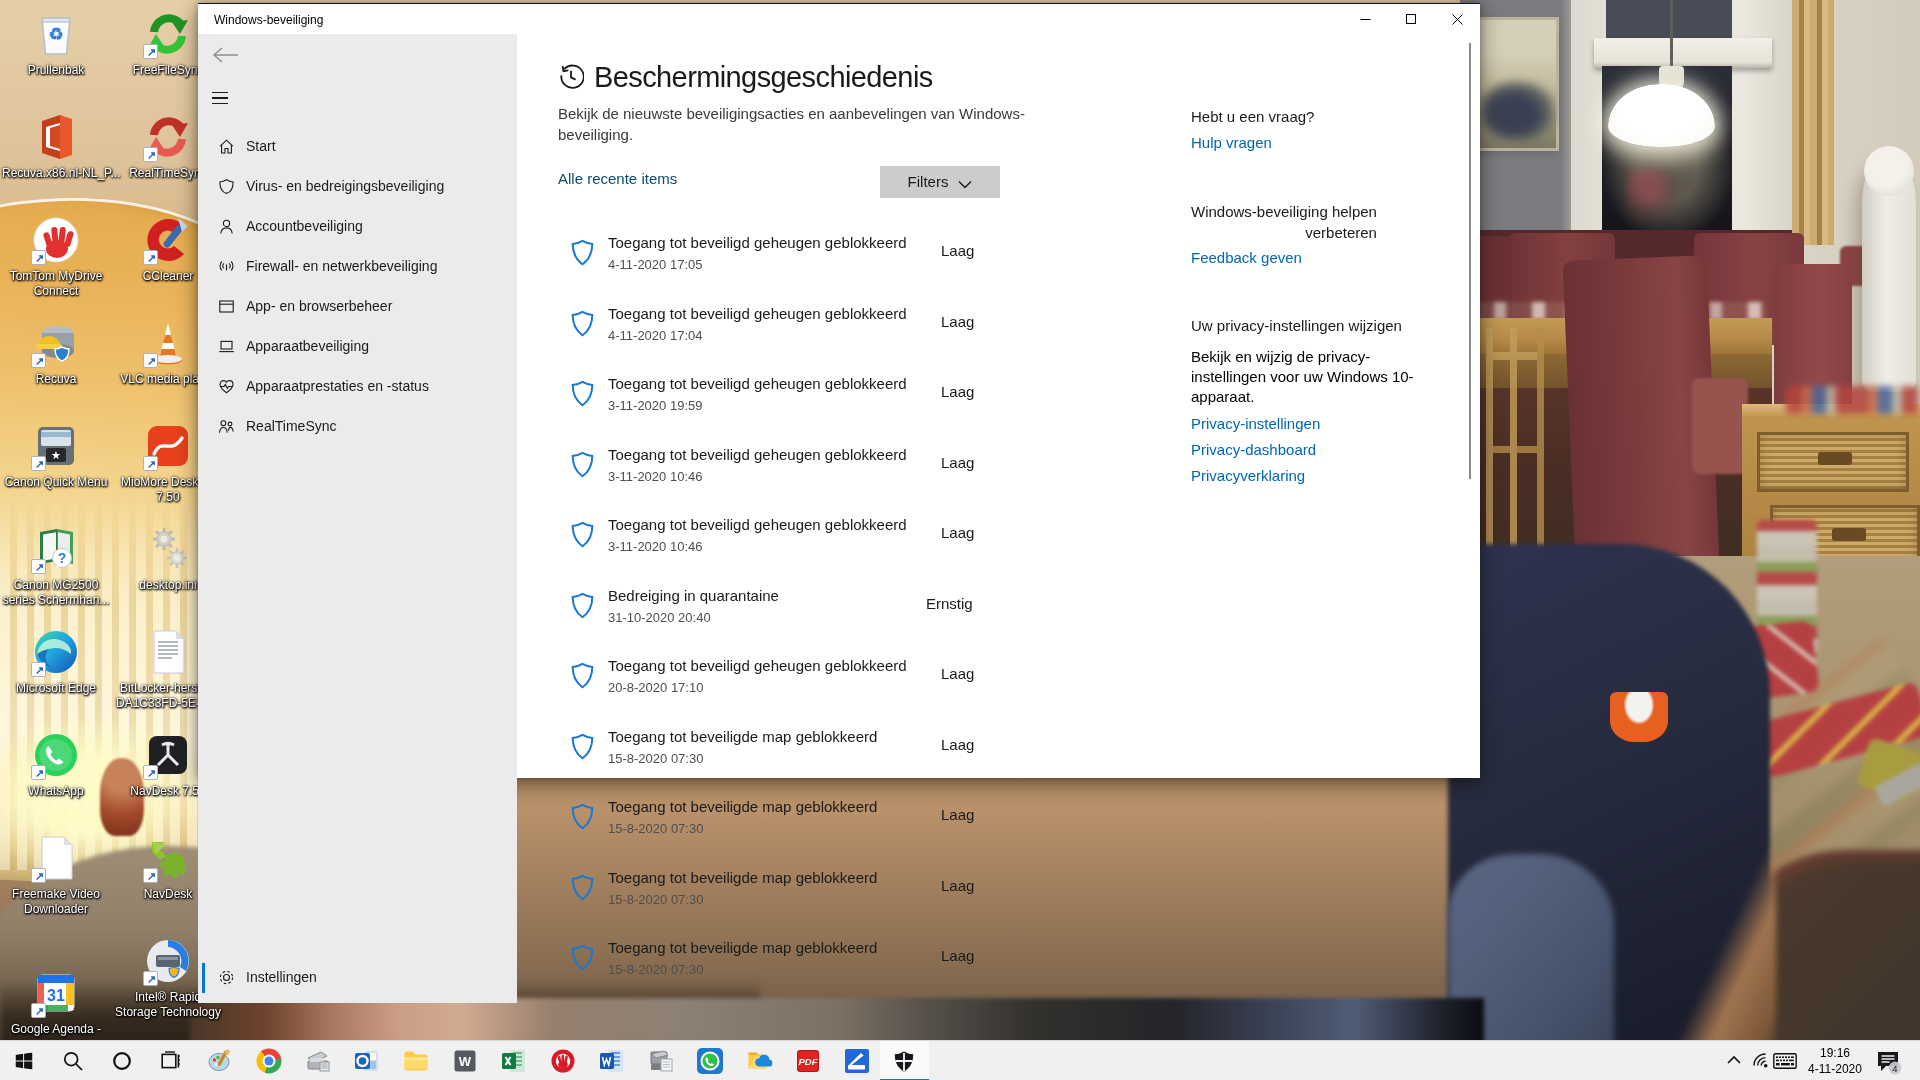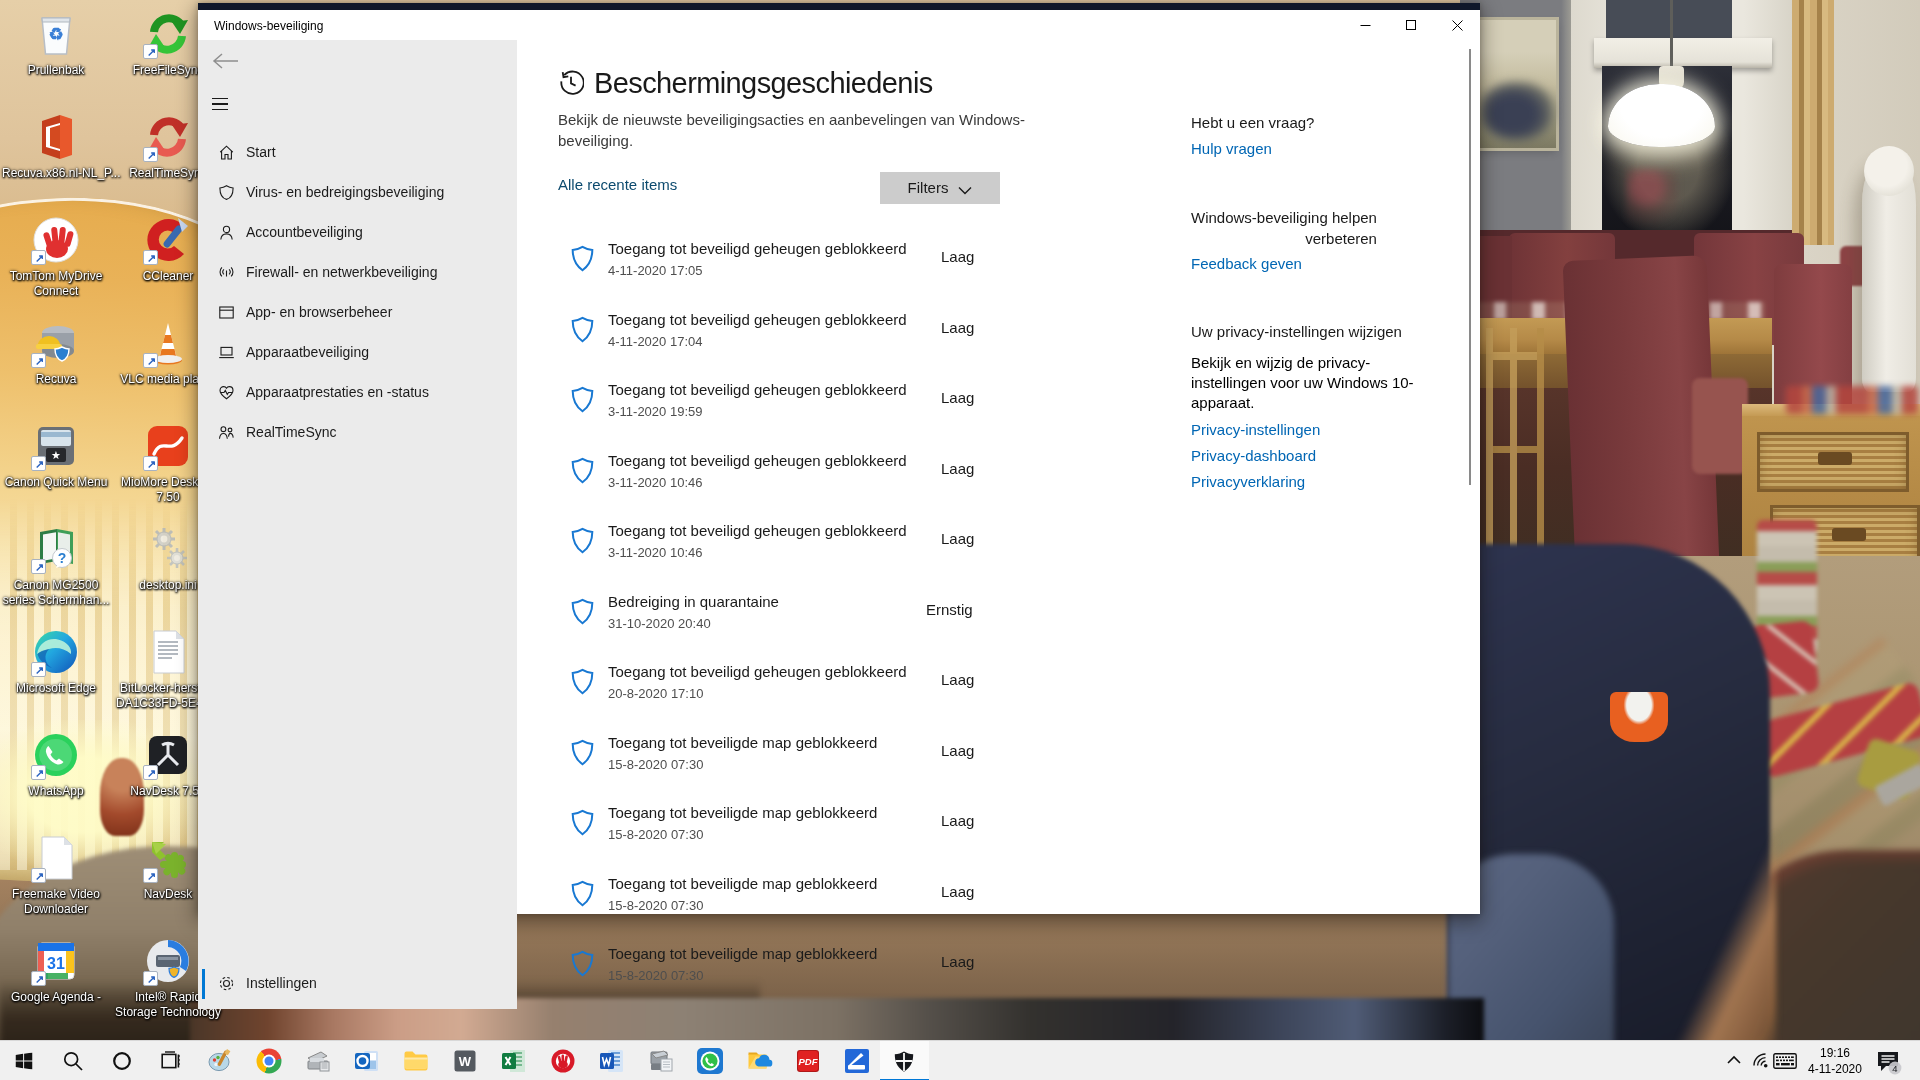--- a/index.html
+++ b/index.html
@@ -92,21 +92,21 @@
 .wr-person { left:1448px; top:544px; width:322px; height:502px; border-radius:0 46% 8% 0 / 0 30% 10% 0; filter:blur(2px);
   background:linear-gradient(155deg,#2e3450 0%,#272c40 40%,#1e2232 75%,#181b28 100%); }
 .wr-jeans { left:1448px; top:854px; width:166px; height:200px; filter:blur(3px); border-radius:40% 45% 0 0 / 30% 35% 0 0;
   background:linear-gradient(130deg,#5a6682 0%,#55617c 30%,#46536d 70%,#3a4458 100%); }
 .wr-cup { left:1610px; top:692px; width:58px; height:50px; border-radius:6px 6px 42% 42%;
   background:radial-gradient(ellipse at 50% 26%, #f2f2ee 0 30%, #e86020 38% 100%); }
 .wr-wicker { left:1566px; top:556px; width:210px; height:500px; border-radius:0 42% 0 0 / 0 26% 0 0; filter:blur(3px);
   background:linear-gradient(115deg, rgba(173,122,80,0) 0 76%, rgba(176,126,84,.9) 84%, rgba(146,100,62,.85) 94%, rgba(120,80,50,0) 100%); }
 
 
-#win { position:absolute; left:198px; top:3px; width:1282px; height:911px; background:#ffffff; border-top:7px solid #0f172a; box-shadow:0 6px 18px 2px rgba(20,16,10,.45), 0 0 6px rgba(20,16,10,.25);padding-left:36px; }
+#win { position:absolute; left:198px; top:3px; width:1282px; height:775px; background:#ffffff; border-top:1px solid #0f172a; box-shadow:0 6px 18px 2px rgba(20,16,10,.45), 0 0 6px rgba(20,16,10,.25);padding-left:36px; }
 #titlebar { position:absolute; left:0; top:0; width:100%; height:30px; background:#fff; }
 #titletext { position:absolute; left:16px; top:9px; font-size:12px; color:#000; }
 .capbtn { position:absolute; top:0; width:46px; height:30px; }
 .capbtn svg { position:absolute; left:18px; top:10px; }
 #btnmin { right:92px; } #btnmax { right:46px; } #btnclose { right:0; }
 #sidebar { position:absolute; left:0; top:30px; width:319px; height:969px; background:#ebebeb; }
 #backbtn { position:absolute; left:12px; top:10px; }
 #burger { position:absolute; left:14px; top:58px; width:16px; height:12px; border-top:1.6px solid #1b1b1b; border-bottom:1.6px solid #1b1b1b; }
 #burger:before { content:""; position:absolute; left:0; top:4.2px; width:16px; height:1.6px; background:#1b1b1b; }
 .nav { position:absolute; left:0; width:319px; height:40px; }
@@ -389,21 +389,21 @@
               <rect x="27" y="18" width="7" height="26" rx="3.5" transform="rotate(45 30 30)"></rect>
               <rect x="27" y="18" width="7" height="26" rx="3.5" transform="rotate(-45 30 30)"></rect>
               <rect x="27" y="18" width="7" height="26" rx="3.5" transform="rotate(90 30 30)"></rect>
               <rect x="27" y="18" width="7" height="26" rx="3.5"></rect>
             </g>
             <path d="M8 8 H20 L14 14 L22 22 L16 26 L8 18 Z" fill="#8ec22c"></path>
             <path d="M8 8 L22 10 L12 20 Z" fill="#a8d048"></path>
           </svg><div class="sc"></div></div>
         <div class="lb">NavDesk</div>
       </div>
-    <div class="di" style="left:2px;top:937px">
+    <div class="di" style="left:2px;top:969px">
         <div class="ic"><svg width="48" height="48" viewBox="0 0 48 48">
             <rect x="6" y="6" width="36" height="36" rx="4" fill="#fff" stroke="#dadce0"></rect>
             <rect x="6" y="6" width="36" height="8" fill="#1a73e8"></rect>
             <rect x="6" y="36" width="10" height="6" fill="#1a73e8"></rect>
             <rect x="34" y="14" width="8" height="22" fill="#fbbc04" opacity=".9"></rect>
             <rect x="6" y="14" width="6" height="22" fill="#ea4335" opacity=".85"></rect>
             <rect x="12" y="36" width="24" height="6" fill="#34a853" opacity=".9"></rect>
             <text x="24" y="32" font-size="16" fill="#1a73e8" text-anchor="middle" font-weight="bold">31</text>
           </svg><div class="sc"></div></div>
         <div class="lb">Google Agenda -</div>

